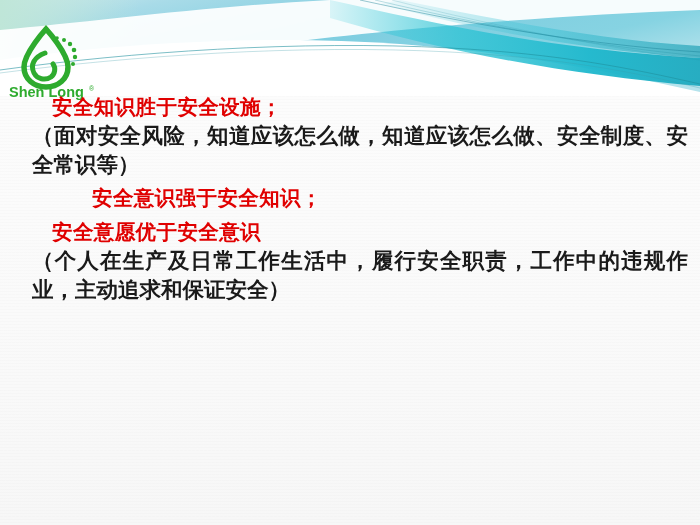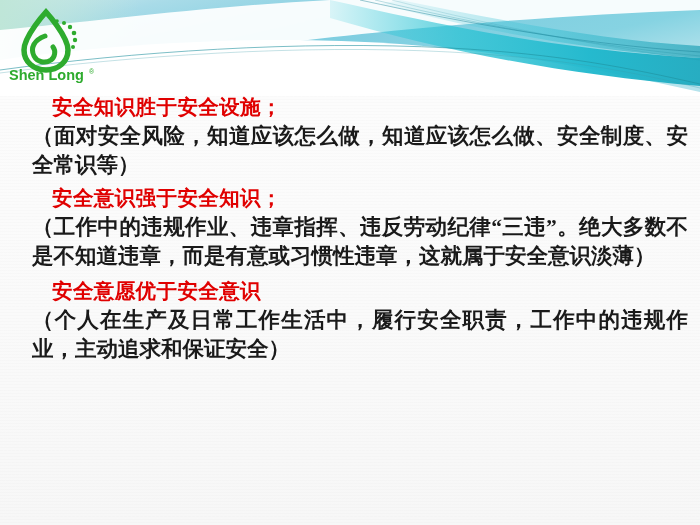--- a/index.html
+++ b/index.html
@@ -40,21 +40,21 @@
     overflow: hidden;
   }
   #header-banner svg {
     display: block;
   }
 
   
   #logo {
     position: absolute;
     left: 4px;
-    top: 6px;
+    top: 23px;
     width: 102px;
     height: 80px;
   }
   #logo svg { display: block; }
 
   
   #content {
     position: absolute;
     left: 0;
     top: 94px;
@@ -84,21 +84,21 @@
     line-height: 29px;
     margin: 0;
     padding-left: 32px;
     padding-right: 12px;
     text-align: justify;
     text-justify: inter-ideograph;
     letter-spacing: 0px;
   }
 
   #block-1 { margin-top: 0; }
-  #block-2 { margin-top: 5px; }
+  #block-2 { margin-top: 5px; padding-left: 40px; }
   #block-3 { margin-top: 7px; }
 </style>
 </head>
 <body>
 
 <div id="slide">
 
   <div id="header-banner">
     <svg width="700" height="96" viewBox="0 0 700 96" xmlns="http://www.w3.org/2000/svg">
       <defs>
@@ -172,21 +172,20 @@
 
   <div id="content">
 
     <div class="block" id="block-1">
       <p class="heading">安全知识胜于安全设施；</p>
       <p class="body-text">（面对安全风险，知道应该怎么做，知道应该怎么做、安全制度、安全常识等）</p>
     </div>
 
     <div class="block" id="block-2">
       <p class="heading">安全意识强于安全知识；</p>
-      <p class="body-text">（工作中的违规作业、违章指挥、违反劳动纪律“三违”。绝大多数不是不知道违章，而是有意或习惯性违章，这就属于安全意识淡薄）</p>
     </div>
 
     <div class="block" id="block-3">
       <p class="heading">安全意愿优于安全意识</p>
       <p class="body-text">（个人在生产及日常工作生活中，履行安全职责，工作中的违规作业，主动追求和保证安全）</p>
     </div>
 
   </div>
 
 </div>

